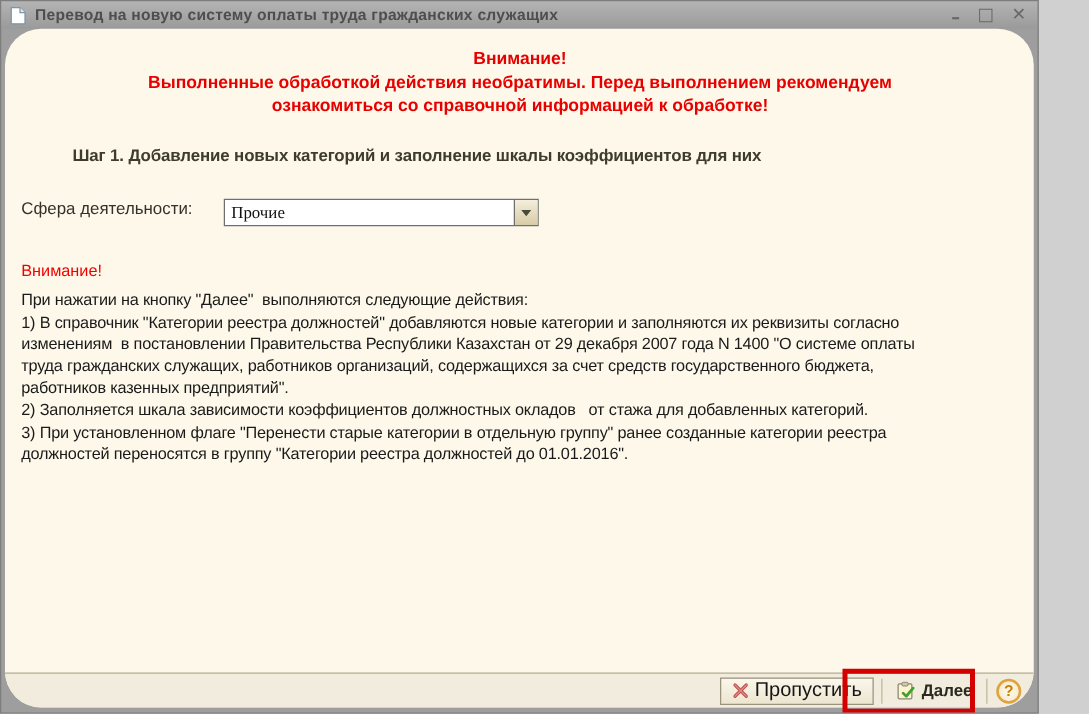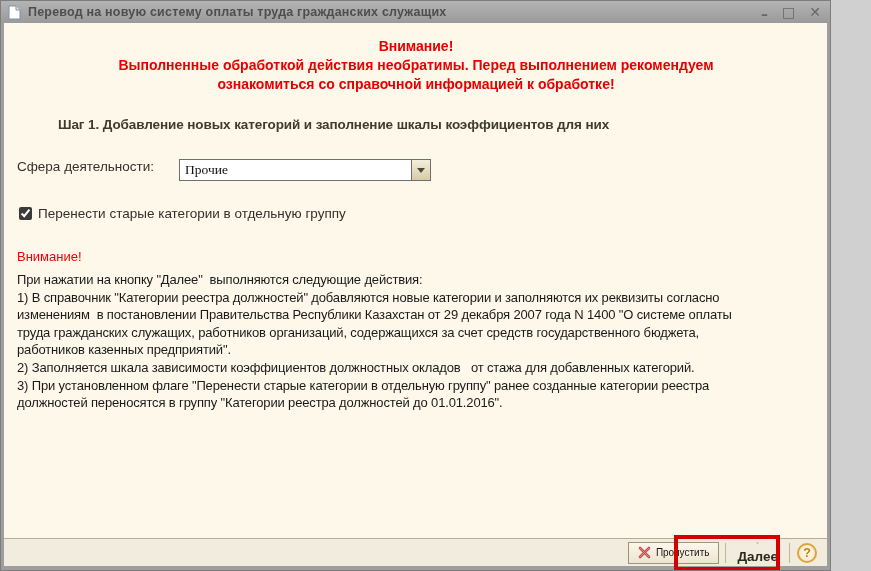--- a/index.html
+++ b/index.html
@@ -32,20 +32,21 @@
     color: #686868; font-weight: bold; font-size: 14px; line-height: 14px;
     cursor: default; font-family: "DejaVu Sans", sans-serif;
   }
   .win-btn.min { transform: translateY(2px); }
 
   
   .content {
     position: absolute; left: 3px; right: 3px; top: 22px; bottom: 4px;
     background: #fdf8ea;
     overflow: hidden;
+    border-radius: 29px;
   }
   .main { padding: 14px 12px 0 13px; }
 
   .top-warning {
     text-align: center;
     color: #e60000;
     font-weight: bold;
     font-size: 14px;
     line-height: 19px;
     white-space: pre-line;
@@ -106,34 +107,33 @@
     background: #f1ecde;
     display: flex; align-items: center; justify-content: flex-end;
     padding-right: 10px;
   }
   .btn-skip {
     height: 22px;
     display: flex; align-items: center; gap: 5px;
     padding: 0 9px;
     border: 1px solid #9a937e;
     background: linear-gradient(#fbf7eb, #ece5d0);
-    font-size: 10px; color: #151515;
+    font-size: 16px; color: #151515;
     font-family: inherit;
     cursor: default;
   }
   .vsep { width: 1px; height: 20px; background: #bfb697; margin: 0 6px; }
   .btn-next {
     height: 22px;
     display: flex; align-items: center; gap: 5px;
     padding: 0 5px;
     border: none; background: transparent;
     font-size: 13.5px; font-weight: bold; color: #2b2a1d;
     font-family: inherit;
     cursor: default;
-    flex-direction: column;
   }
   .btn-help {
     width: 20px; height: 20px; border-radius: 50%;
     border: 2px solid #dfa23c;
     background: radial-gradient(#fefaf0, #f3e7c4);
     color: #c98200; font-weight: bold; font-size: 12.5px;
     display: flex; align-items: center; justify-content: center;
     margin-left: 1px;
     cursor: default;
   }
@@ -177,24 +177,20 @@
       <div class="field-row">
         <span class="field-label">Сфера деятельности:</span>
         <div class="combo">
           <span class="combo-value">Прочие</span>
           <span class="combo-btn">
             <span class="combo-arrow"></span>
           </span>
         </div>
       </div>
 
-      <div class="check-row">
-        <input type="checkbox" checked="true" style="">
-        <span class="check-label">Перенести старые категории в отдельную группу</span>
-      </div>
 
       <div class="notice-title">Внимание!</div>
 
       <div class="body-text">При нажатии на кнопку "Далее"  выполняются следующие действия:
 1) В справочник "Категории реестра должностей" добавляются новые категории и заполняются их реквизиты согласно
 изменениям  в постановлении Правительства Республики Казахстан от 29 декабря 2007 года N 1400 "О системе оплаты
 труда гражданских служащих, работников организаций, содержащихся за счет средств государственного бюджета,
 работников казенных предприятий".
 2) Заполняется шкала зависимости коэффициентов должностных окладов   от стажа для добавленных категорий.
 3) При установленном флаге "Перенести старые категории в отдельную группу" ранее созданные категории реестра

